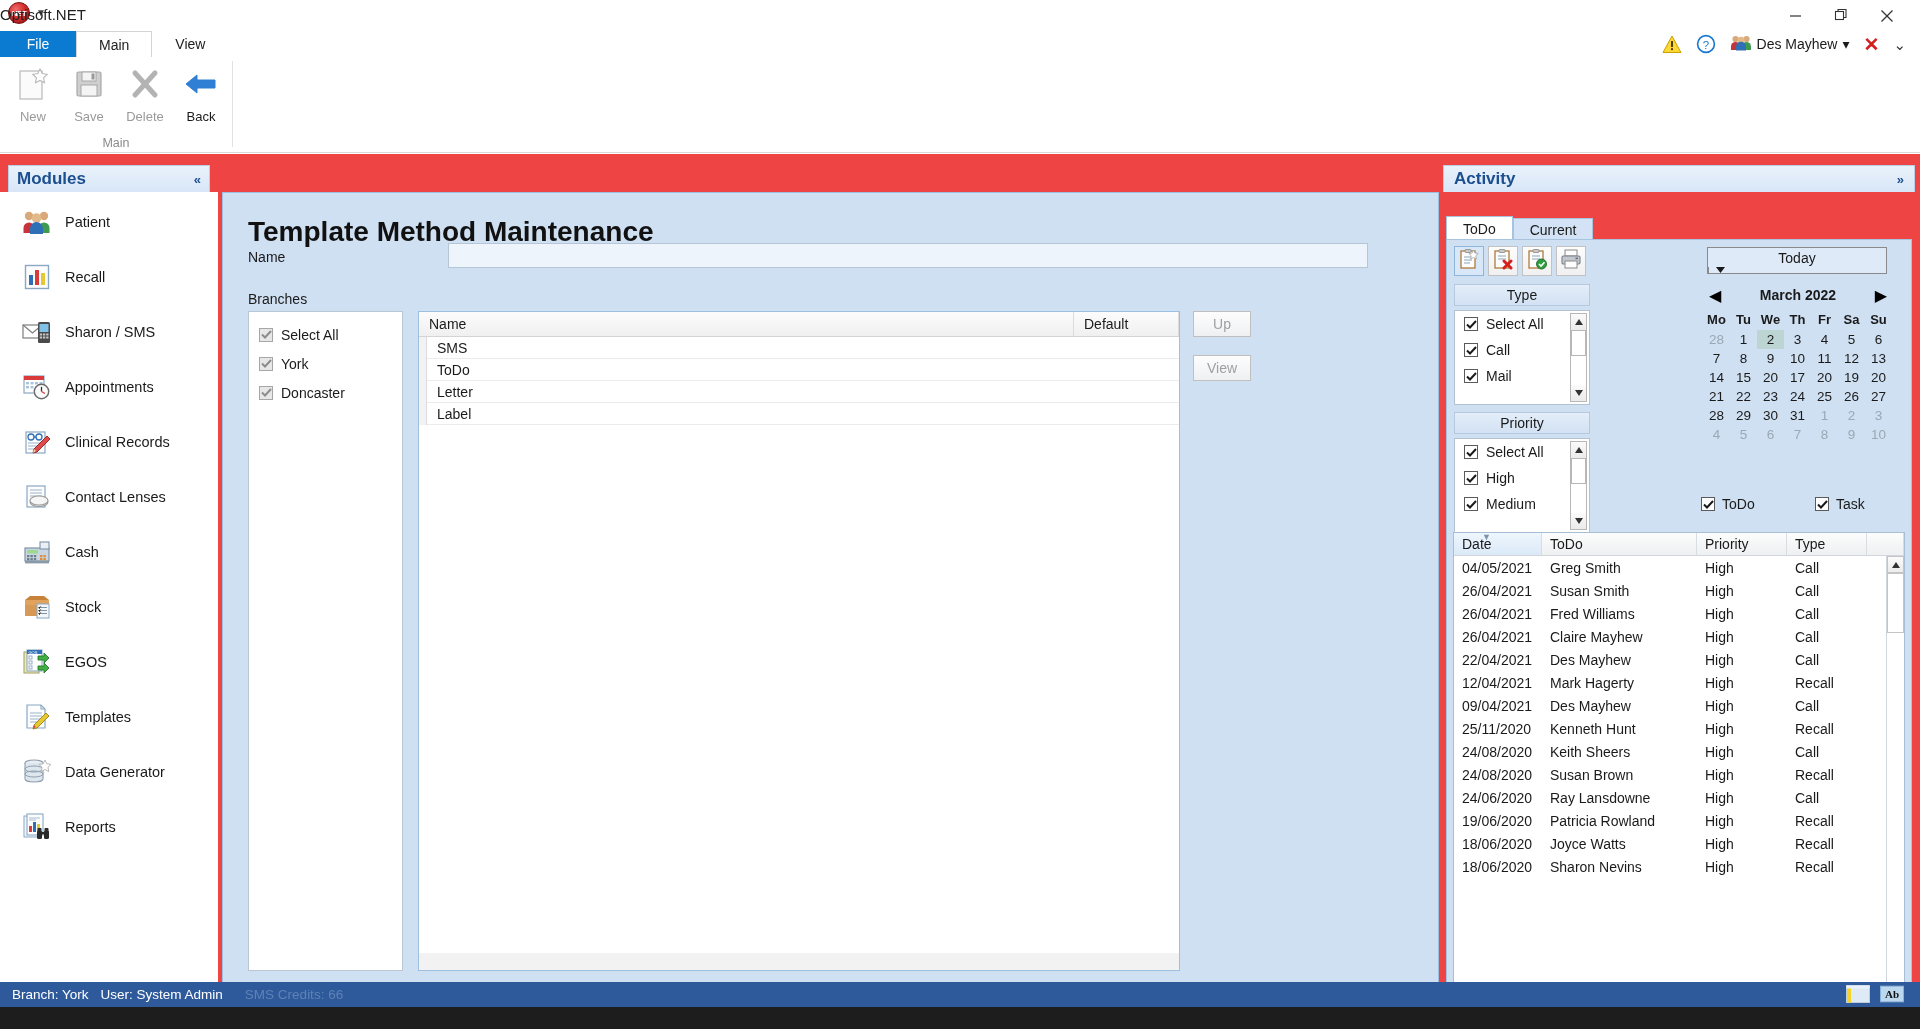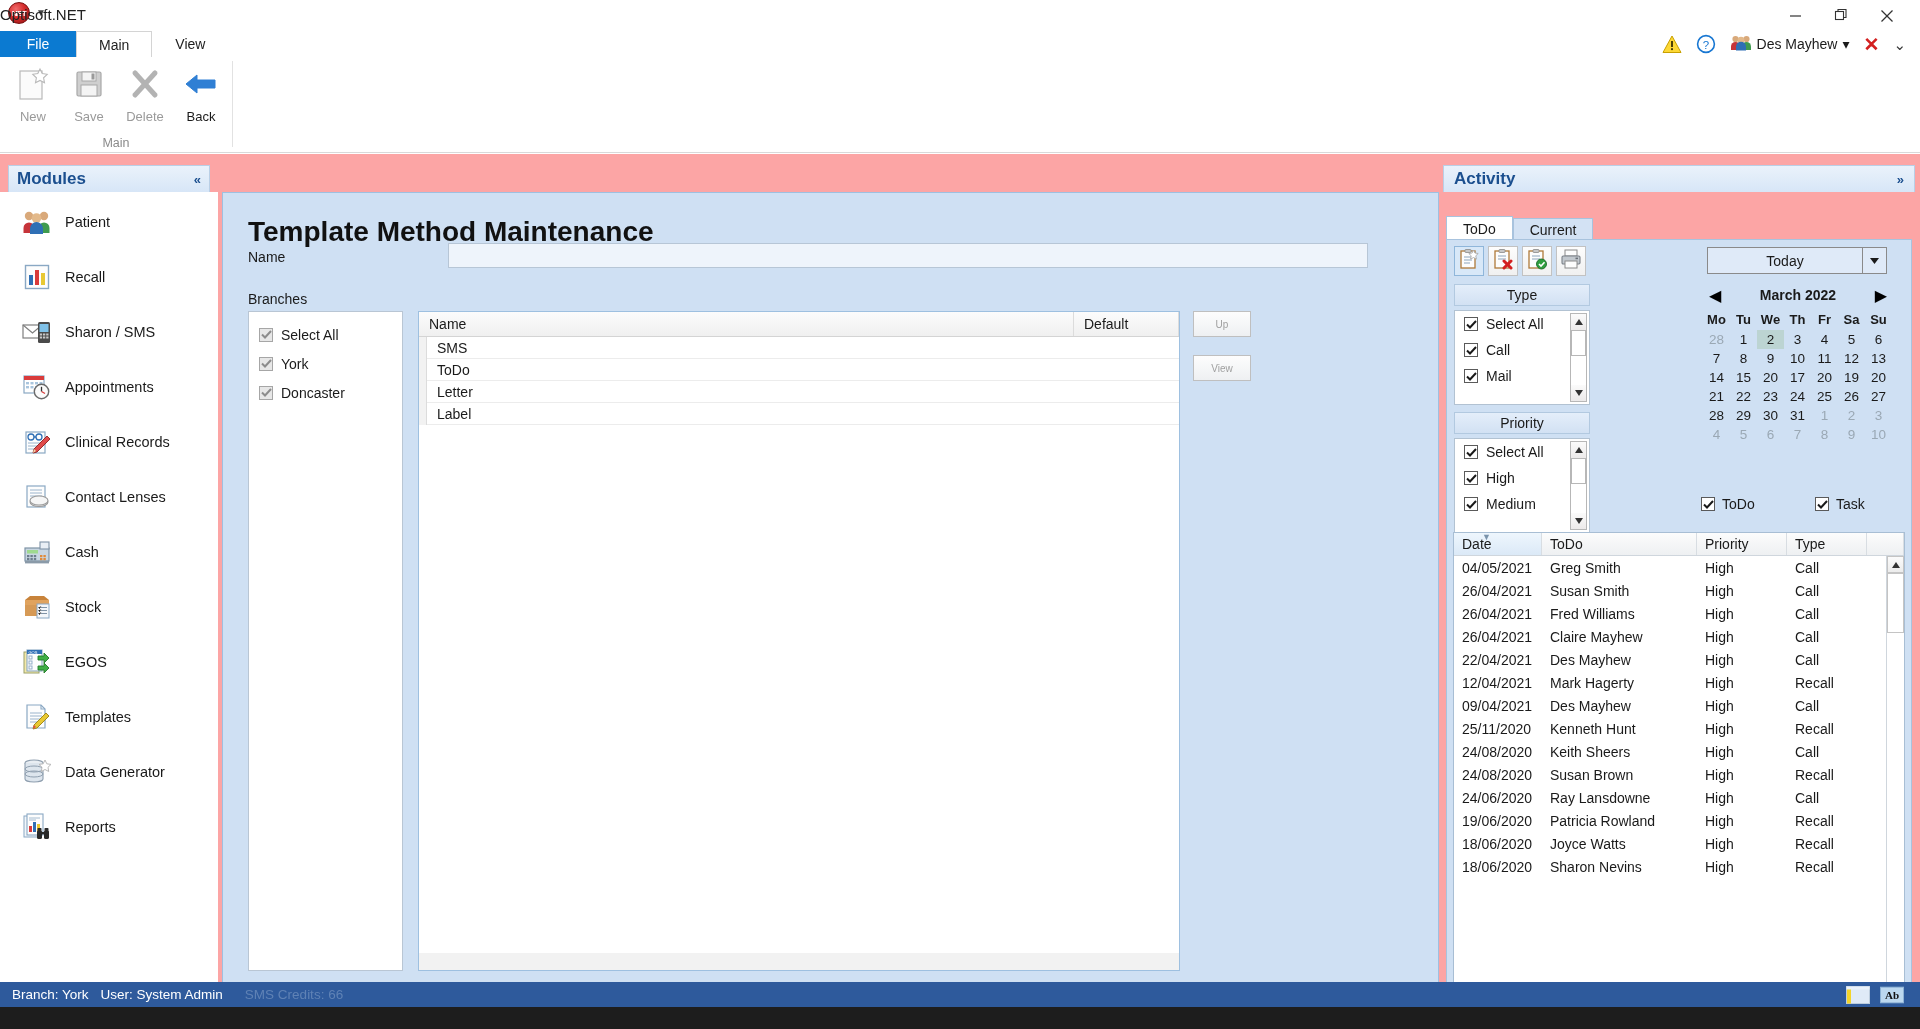--- a/index.html
+++ b/index.html
@@ -68,21 +68,21 @@
   .rbtn-ico { height:42px; display:flex; align-items:center; justify-content:center; }
   .rbtn-lbl { font-size:13px; color:#9a9a9a; }
   .rbtn.enabled .rbtn-lbl { color:#1a1a1a; }
   .rgroup-title {
     position:absolute; bottom:3px; left:0; width:232px; text-align:center;
     font-size:12.5px; color:#8a8a8a;
   }
   .rgroup-sep { position:absolute; left:232px; top:4px; width:1px; height:86px; background:#e2e2e2; }
 
   
-  .body { position:absolute; top:154px; left:0; width:1920px; height:853px; background:#fca5a5; }
+  .body { position:absolute; top:154px; left:0; width:1920px; height:853px; background:#ef4444; }
 
   
   .modules { position:absolute; left:0; top:38px; width:218px; height:815px; background:#fff; }
   .panel-head {
     position:absolute; left:8px; top:-27px; width:202px; height:27px;
     background: linear-gradient(#eaf2fb, #d7e6f7);
     border:1px solid #b9cfe6; border-bottom:none;
     display:flex; align-items:center; justify-content:space-between;
     padding:0 8px;
   }
@@ -129,21 +129,21 @@
   .gh-default { flex:1; }
   .grid-rows { background:#fff; }
   .grow { height:22px; display:flex; align-items:center; border-bottom:1px solid #ececec; }
   .grow-ind { width:8px; height:22px; background:#f2f2f2; border-right:1px solid #dcdcdc; flex:0 0 8px; }
   .grow-name { font-size:14px; color:#1a1a1a; padding-left:10px; }
   .grid-filler { background:#fff; height:528px; }
 
   .side-btns { position:absolute; left:970px; top:118px; width:65px; }
   .sbtn {
     width:58px; height:26px; background:linear-gradient(#fdfdfd,#eef0f2);
-    border:1px solid #bfbfbf; font-size:10px; color:#a0a0a0;
+    border:1px solid #bfbfbf; font-size:14px; color:#a0a0a0;
     display:flex; align-items:center; justify-content:center;
   }
   .sbtn + .sbtn { margin-top:18px; }
 
   
   .activity { position:absolute; left:1443px; top:38px; width:472px; height:815px; }
   .act-head {
     position:absolute; left:0; top:-27px; width:472px; height:27px;
     background: linear-gradient(#eaf2fb, #d7e6f7);
     border:1px solid #b9cfe6; border-bottom:none;
@@ -177,21 +177,21 @@
   .cb2 { width:14px; height:14px; border:1px solid #5a5a5a; background:#fff;
          display:flex; align-items:center; justify-content:center; flex:0 0 14px; }
   .vscroll { position:absolute; right:2px; top:2px; width:17px; bottom:2px;
              border:1px solid #b7b7b7; background:#fff; display:flex; flex-direction:column; }
   .vs-btn { height:16px; background:linear-gradient(#fbfbfb,#eceaea); display:flex;
             align-items:center; justify-content:center; }
   .vs-thumb { height:26px; background:#fff; border:1px solid #b7b7b7; margin:0; }
   .vs-track { flex:1; background:#fff; }
 
   .today-box { position:absolute; left:260px; top:7px; width:180px; height:27px;
-               border:1px solid #8a8a8a; background:#dfeaf8; display:flex; }
+               border:1px solid #8a8a8a; background:#dfeaf8; display:flex;flex-direction:column; }
   .today-lbl { flex:1; display:flex; align-items:center; justify-content:center; font-size:14px; color:#1a1a1a; }
   .today-arrow { width:24px; border-left:1px solid #8a8a8a; display:flex; align-items:center; justify-content:center; }
 
   .cal { position:absolute; left:256px; top:44px; width:190px; }
   .cal-nav { display:flex; align-items:center; justify-content:space-between; height:22px; padding:0 6px; }
   .cal-nav .cm { font-size:14px; font-weight:bold; color:#1a1a1a; }
   .cal-grid { display:grid; grid-template-columns:repeat(7,27px); margin-top:4px; }
   .cal-dow { font-size:13px; font-weight:bold; color:#1a1a1a; text-align:center; height:20px; line-height:20px; }
   .cal-day { font-size:13.5px; color:#1a1a1a; text-align:center; height:19px; line-height:19px; }
   .cal-day.other { color:#9aa8b4; }
@@ -216,21 +216,21 @@
              display:flex; align-items:center; justify-content:center; }
   .ags-thumb { height:60px; border:1px solid #c4c4c4; background:#fff; }
   .ags-track { flex:1; }
 
   
   .statusbar { position:absolute; left:0; bottom:22px; width:1920px; height:25px;
                background:#2e5a9c; display:flex; align-items:center; }
   .sb-item { font-size:13.5px; color:#fff; margin-left:12px; }
   .sb-item.dim { color:#5f82b5; margin-left:22px; }
   .sb-right { margin-left:auto; display:flex; align-items:center; gap:10px; padding-right:16px; }
-  .sb-ico { width:24px; height:19px; display:flex; align-items:center; justify-content:center; }
+  .sb-ico { width:24px; height:19px; display:flex; align-items:flex-start; justify-content:center; }
   .taskbar { position:absolute; left:0; bottom:0; width:1920px; height:22px; background:#1d1d1d; }
 </style>
 </head>
 <body>
 
 <div class="app">
 
   <div class="titlebar">
     <div class="qat">
       <div class="netlogo">NET</div>

